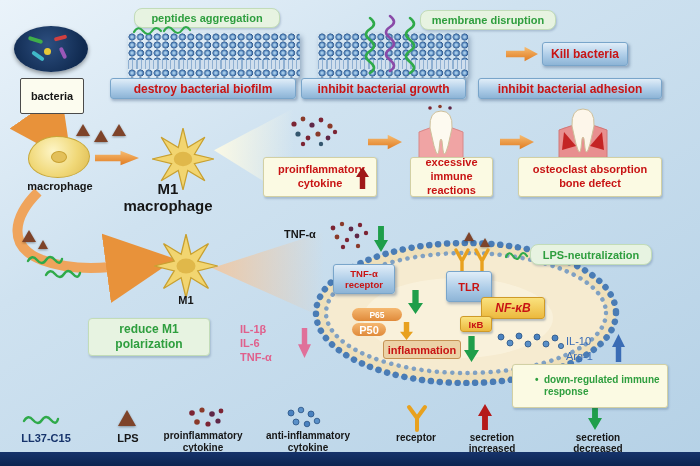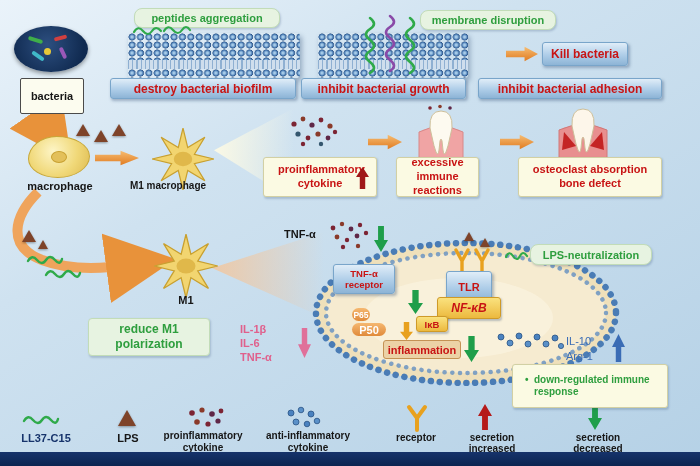--- a/index.html
+++ b/index.html
@@ -24,20 +24,21 @@
   }
   .yellowbox {
     background:#fbfae3; border:1px solid #d2d0a4; border-radius:3px;
     display:flex; align-items:center; justify-content:center; text-align:center;
     box-shadow:1px 1.5px 2px rgba(40,70,110,.22);
   }
   .goldbox {
     background:linear-gradient(180deg,#fae27e,#ecb93e); border:1px solid #cf9a28; border-radius:3px;
     color:#c81414; font-weight:bold; display:flex; align-items:center; justify-content:center;
     box-shadow:1px 1.5px 2px rgba(40,70,110,.3);
+    margin-left:44px;
   }
   .ar-right { clip-path:polygon(0 30%,58% 30%,58% 5%,100% 50%,58% 95%,58% 70%,0 70%);
               background:linear-gradient(180deg,#f7c076,#e0781c); }
   .ar-up    { clip-path:polygon(50% 0,100% 46%,71% 46%,71% 100%,29% 100%,29% 46%,0 46%); }
   .ar-down  { clip-path:polygon(29% 0,71% 0,71% 54%,100% 54%,50% 100%,0 54%,29% 54%); }
   .tri { width:0; height:0; border-left:7px solid transparent; border-right:7px solid transparent;
          border-bottom:12px solid #7e4329; filter:drop-shadow(0.5px 1px 1px rgba(0,0,0,.35)); }
   .tri.sm { border-left-width:5px; border-right-width:5px; border-bottom-width:9px; }
   .mem { box-shadow:2px 3px 5px rgba(30,60,100,.35); border-radius:3px; overflow:hidden; }
   .mem-heads { background-image:radial-gradient(circle at 4px 4px,#a6cbe8 1px,#4a7cb5 2.6px,#2a5182 3.3px,transparent 3.8px);
@@ -125,21 +126,21 @@
     <span class="abs" style="left:22px;top:14px;width:16px;height:12px;background:#e3c05a;border:1px solid #c8a030;border-radius:50%"></span>
   </div>
   <div class="abs lbl" style="left:12px;top:180px;width:96px;font-size:11px;text-align:center;z-index:2">macrophage</div>
 
   <div class="abs ar-right" style="left:95px;top:150px;width:44px;height:16px;z-index:2"></div>
 
   <svg class="abs" style="left:148px;top:128px;z-index:2" width="70" height="62" viewBox="0 0 68 60">
     <polygon points="64,30 45.1,34.6 55.2,51.2 38.6,41.1 34,60 29.4,41.1 12.8,51.2 22.9,34.6 4,30 22.9,25.4 12.8,8.8 29.4,18.9 34,0 38.6,18.9 55.2,8.8 45.1,25.4" fill="#f2d570" stroke="#c8a030" stroke-width="1.2"></polygon>
     <ellipse cx="34" cy="30" rx="9" ry="7" fill="#e0b84a"></ellipse>
   </svg>
-  <div class="abs lbl" style="left:118px;top:180px;width:100px;font-size:10px;text-align:center;z-index:2">M1 macrophage</div>
+  <div class="abs lbl" style="left:118px;top:180px;width:100px;font-size:15px;text-align:center;z-index:2">M1 macrophage</div>
 
   <svg class="abs" style="left:288px;top:114px;z-index:2" width="52" height="34">
     <circle cx="6" cy="10" r="2.6" fill="#7c2433"></circle>
       <circle cx="15" cy="5" r="2.4" fill="#8a3a2a"></circle>
     <circle cx="24" cy="11" r="2.6" fill="#5f2747"></circle>
       <circle cx="33" cy="6" r="2.4" fill="#7c2433"></circle>
     <circle cx="42" cy="12" r="2.6" fill="#8a3a2a"></circle>
       <circle cx="10" cy="20" r="2.6" fill="#34566e"></circle>
     <circle cx="20" cy="24" r="2.4" fill="#7c2433"></circle>
       <circle cx="30" cy="20" r="2.6" fill="#8a3a2a"></circle>
@@ -156,21 +157,21 @@
 
   <div class="abs ar-right" style="left:368px;top:134px;width:34px;height:16px;z-index:2"></div>
 
   <svg class="abs" style="left:416px;top:104px;z-index:2" width="50" height="56" viewBox="0 0 50 56">
     <circle cx="14" cy="4" r="1.8" fill="#7c2433"></circle>
       <circle cx="24" cy="2.5" r="1.8" fill="#8a3a2a"></circle>
       <circle cx="34" cy="4" r="1.8" fill="#5f2747"></circle>
     <path d="M3,28 Q25,17 47,28 L47,56 L3,56 Z" fill="#f0a4a4" stroke="#d88888" stroke-width="1"></path>
     <path d="M14,24 Q13,7 25,7 Q37,7 36,24 L34,33 Q32,43 30,48 Q28,53 27,46 L26,37 Q25,33 24,37 L23,46 Q22,53 20,48 Q18,43 16,33 Z" fill="#fdfaf0" stroke="#cdbf9a" stroke-width="1"></path>
   </svg>
-  <div class="abs yellowbox" style="left:396px;top:157px;width:83px;height:40px;z-index:2">
+  <div class="abs yellowbox" style="left:410px;top:157px;width:83px;height:40px;z-index:2">
     <span style="color:#c81414;font-weight:bold;font-size:11px;width:90px;line-height:1.25">excessive immune reactions</span>
   </div>
 
   <div class="abs ar-right" style="left:500px;top:134px;width:34px;height:16px;z-index:2"></div>
 
   <svg class="abs" style="left:556px;top:100px;z-index:2" width="54" height="60" viewBox="0 0 54 60">
     <path d="M3,30 Q27,19 51,30 L51,60 L3,60 Z" fill="#e88f8f" stroke="#d07878" stroke-width="1"></path>
     <path d="M8,32 L20,46 L6,50 Z" fill="#c42424"></path>
     <path d="M46,32 L34,46 L48,50 Z" fill="#c42424"></path>
     <path d="M16,26 Q15,9 27,9 Q39,9 38,26 L36,35 Q34,45 32,50 Q30,55 29,48 L28,39 Q27,35 26,39 L25,48 Q24,55 22,50 Q20,45 18,35 Z" fill="#fdf6ea" stroke="#cdbf9a" stroke-width="1"></path>
@@ -229,21 +230,21 @@
   <div class="abs bluebox" style="left:446px;top:271px;width:46px;height:31px;font-size:11px;z-index:3">TLR</div>
   <div class="abs bluebox" style="left:333px;top:264px;width:62px;height:30px;font-size:9.5px;z-index:3">
     <span style="width:52px;line-height:1.2">TNF-α receptor</span>
   </div>
 
   <div class="abs ar-down" style="left:408px;top:290px;width:15px;height:24px;background:#1f9e4a;z-index:3"></div>
 
   <div class="abs goldbox" style="left:437px;top:297px;width:64px;height:22px;font-size:12px;font-style:italic;z-index:3">NF-κB</div>
   <div class="abs goldbox" style="left:416px;top:316px;width:32px;height:16px;font-size:9.5px;z-index:4">IκB</div>
 
-  <div class="abs" style="left:352px;top:308px;width:18px;height:13px;background:linear-gradient(180deg,#f5b871,#e08a3a);
+  <div class="abs" style="left:352px;top:308px;width:50px;height:13px;background:linear-gradient(180deg,#f5b871,#e08a3a);
        border-radius:7px;color:#fff;font-weight:bold;font-size:8.5px;display:flex;align-items:center;justify-content:center;z-index:3">P65</div>
   <div class="abs" style="left:352px;top:323px;width:34px;height:13px;background:linear-gradient(180deg,#f5b871,#e08a3a);
        border-radius:7px;color:#fff;font-weight:bold;font-size:11px;display:flex;align-items:center;justify-content:center;z-index:3">P50</div>
 
   <div class="abs ar-down" style="left:400px;top:322px;width:13px;height:18px;background:#e8a11e;z-index:3"></div>
 
   <div class="abs" style="left:383px;top:340px;width:78px;height:19px;background:#ecd2a6;border:1px solid #c49254;border-radius:3px;
        color:#c81414;font-weight:bold;font-size:11px;display:flex;align-items:center;justify-content:center;z-index:3">inflammation</div>
   <div class="abs ar-down" style="left:464px;top:336px;width:15px;height:26px;background:#1f9e4a;z-index:3"></div>
 
@@ -277,21 +278,21 @@
   <div class="abs ar-down" style="left:298px;top:328px;width:13px;height:30px;background:#e0709a;z-index:2"></div>
 
 
   <div class="abs" style="left:566px;top:334px;color:#3a6cb5;font-weight:normal;font-size:11px;line-height:15px;z-index:3">
     <div>IL-10</div>
     <div>Arg-1</div>
   </div>
   <div class="abs ar-up" style="left:612px;top:334px;width:13px;height:28px;background:#3a6cb5;z-index:3"></div>
 
   <div class="abs yellowbox" style="left:512px;top:364px;width:156px;height:44px;flex-direction:column;justify-content:center;
-       align-items:flex-start;padding:3px 10px;z-index:4">
+       align-items:flex-start;padding:3px 20px;z-index:4">
     <div class="outcome-row" style="width:140px">down-regulated immune response</div>
   </div>
 
   <svg class="abs" style="left:22px;top:412px;z-index:2" width="38" height="14">
     <path d="M2,9 Q6,2 11,8 T20,8 T29,8 T36,7" fill="none" stroke="#2faa4a" stroke-width="2.4" stroke-linecap="round"></path>
   </svg>
   <div class="abs" style="left:8px;top:432px;width:76px;font-size:11px;font-weight:bold;color:#16336b;text-align:center;z-index:2">LL37-C15</div>
 
   <div class="abs tri" style="left:118px;top:410px;border-left-width:9px;border-right-width:9px;border-bottom-width:16px;z-index:2"></div>
   <div class="abs lbl" style="left:106px;top:432px;width:44px;font-size:11px;text-align:center;z-index:2">LPS</div>

